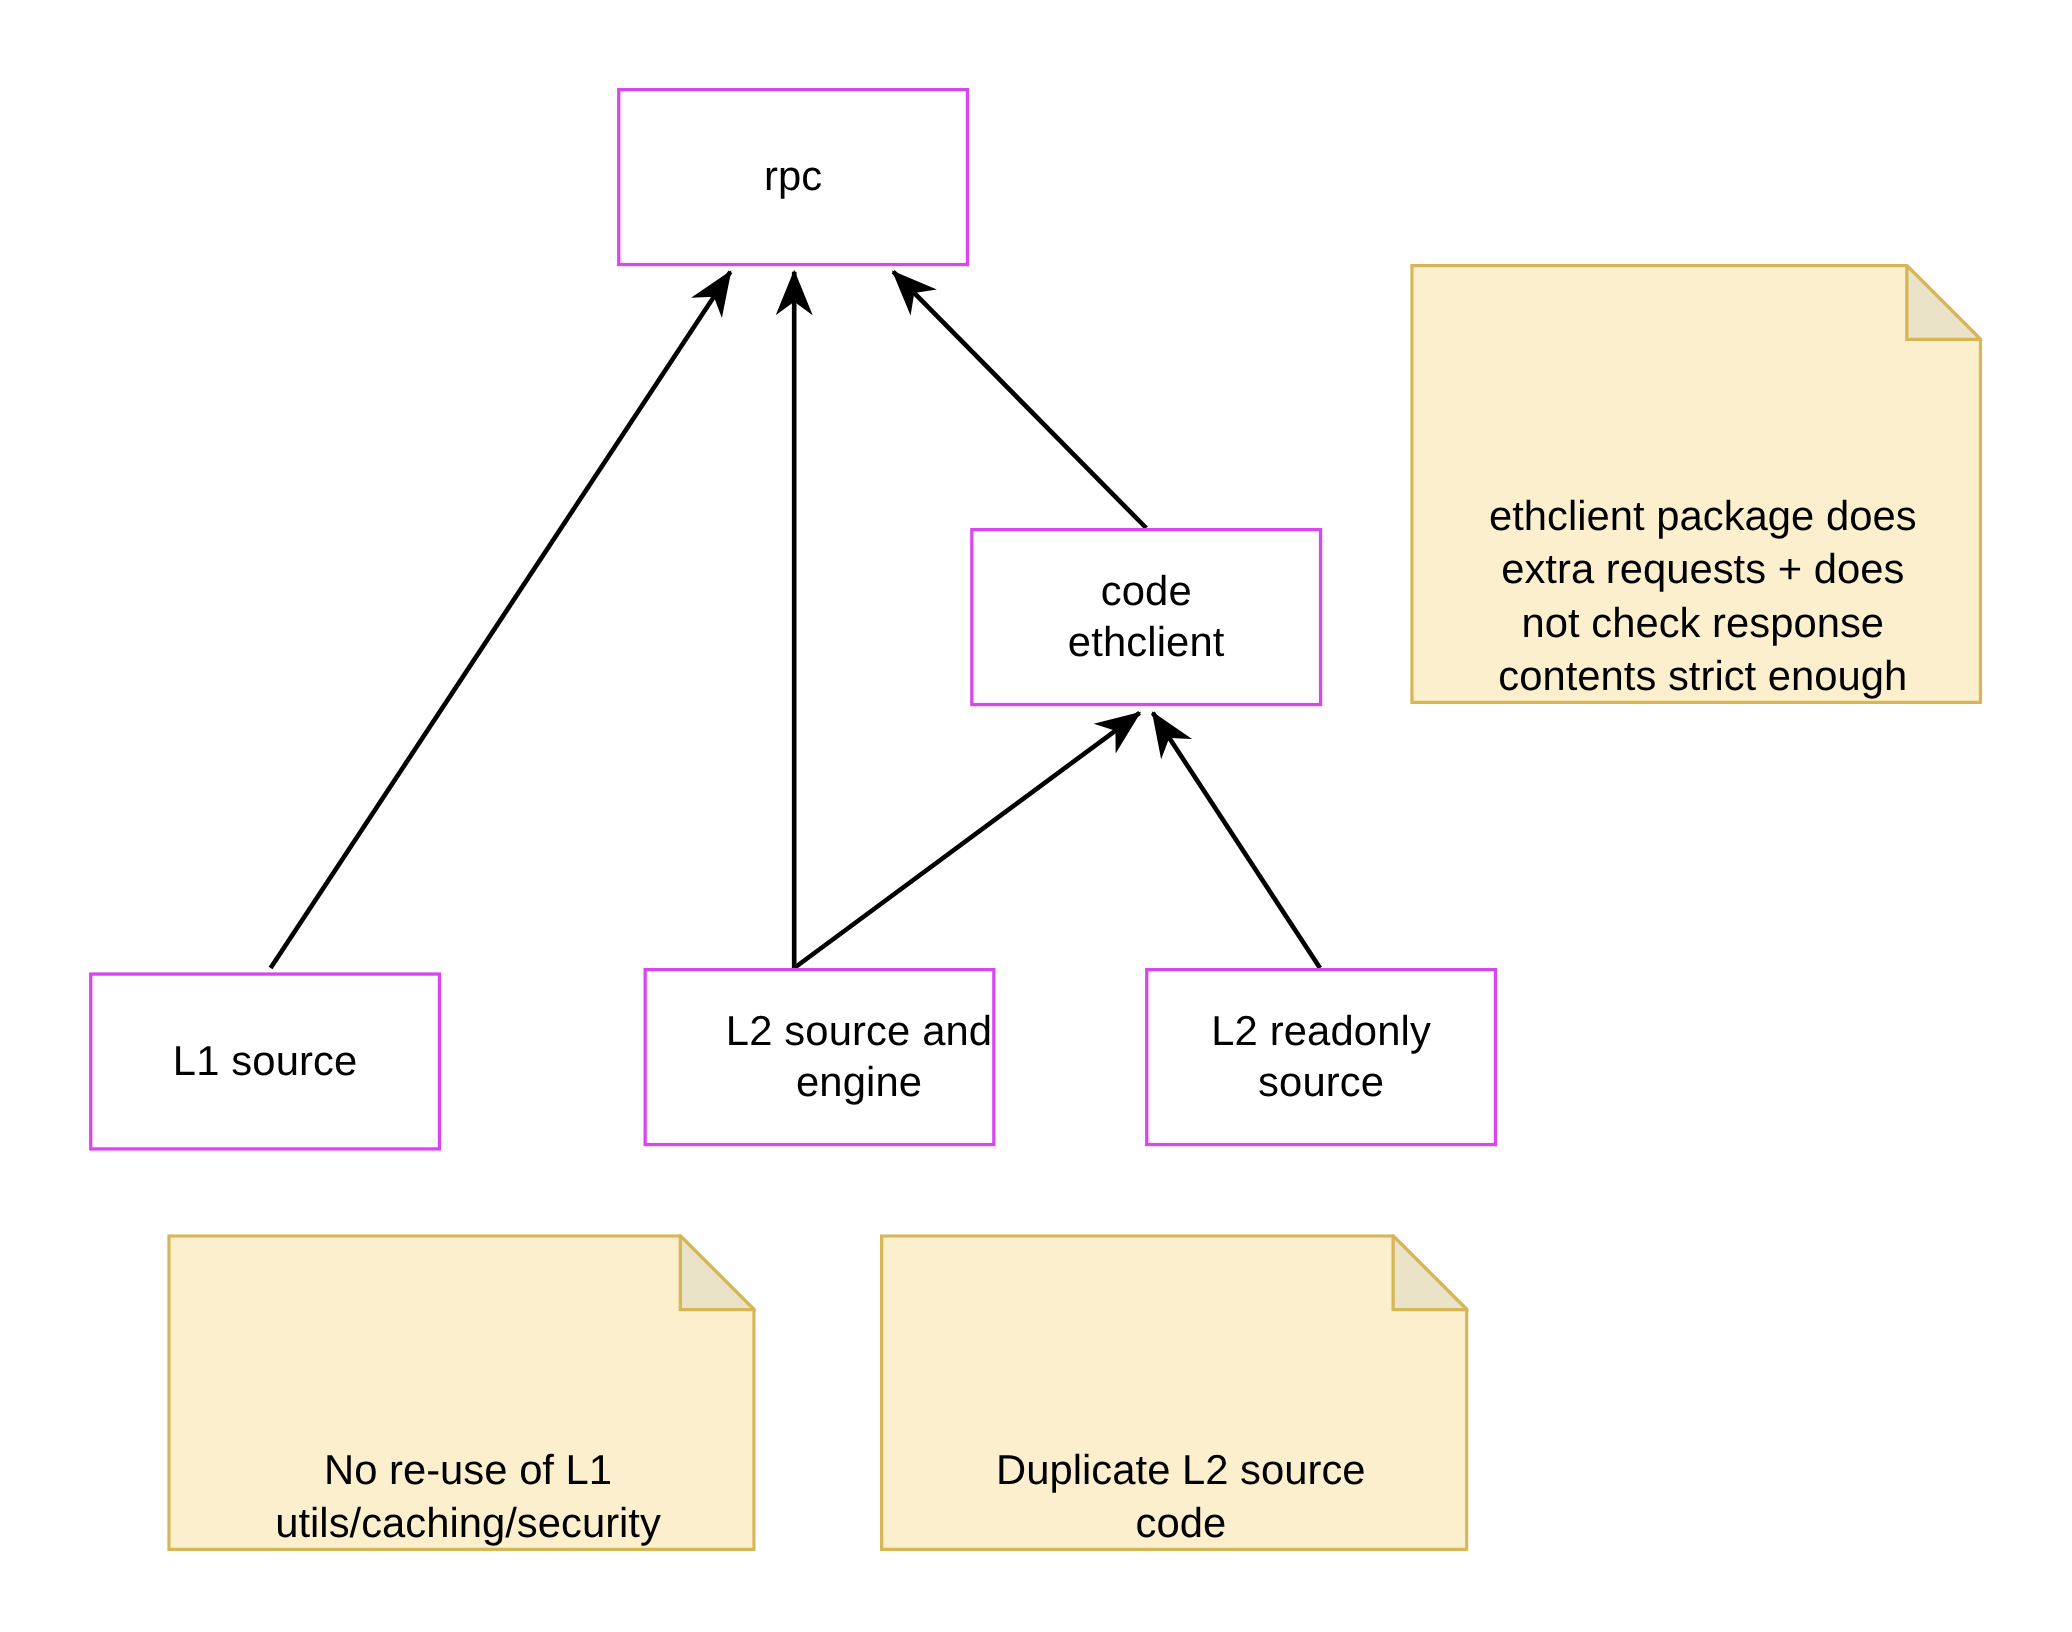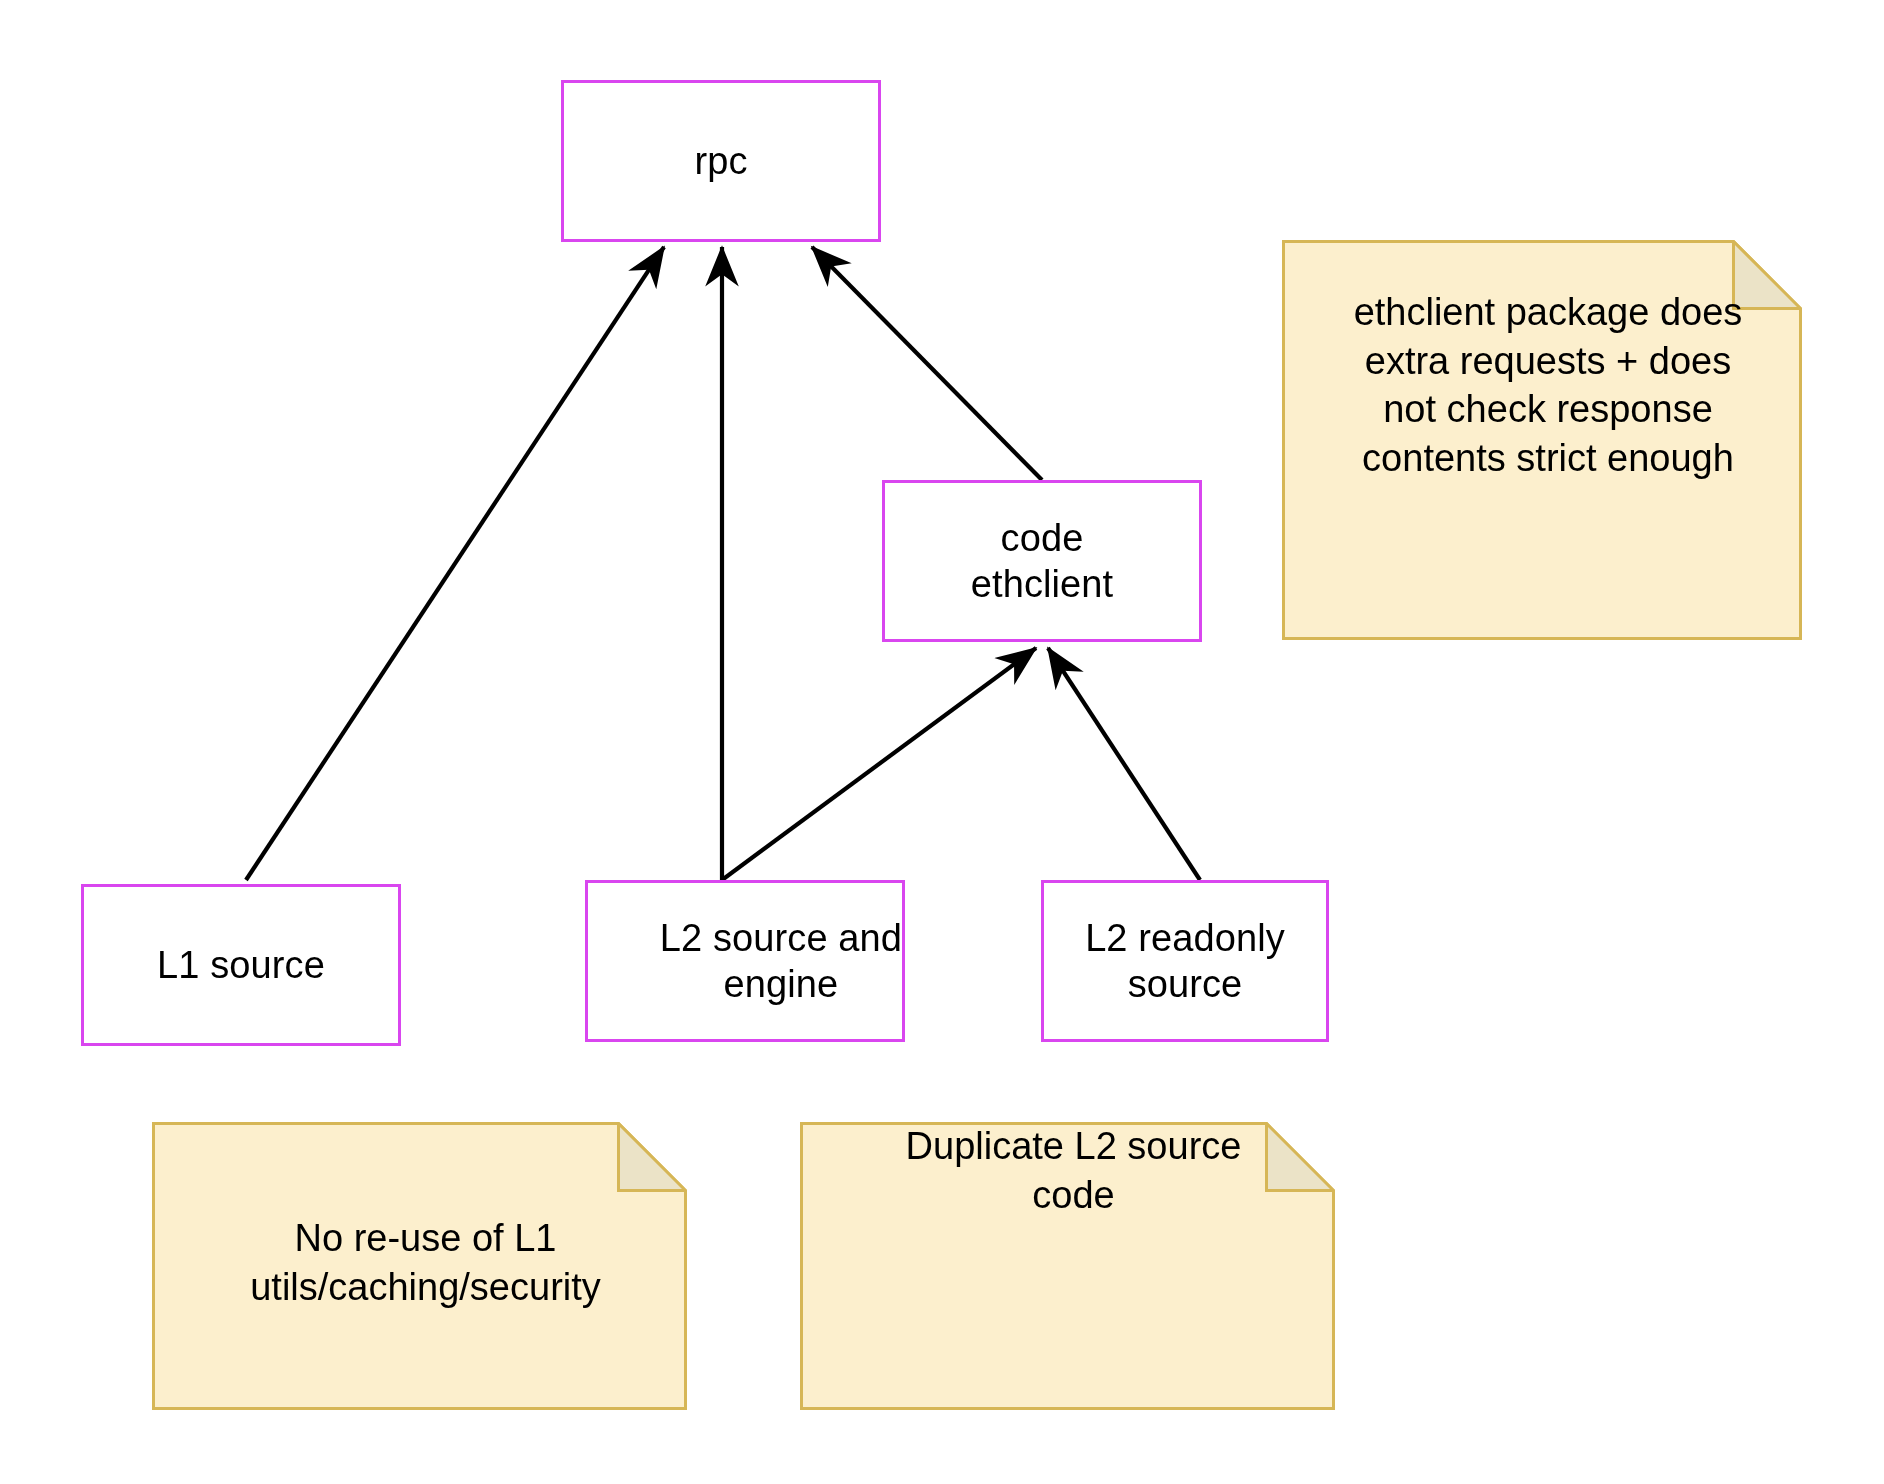--- a/index.html
+++ b/index.html
@@ -41,21 +41,21 @@
     line-height: 1.22;
     color: #000000;
     text-align: center;
     white-space: pre-line;
     letter-spacing: 0.1px;
   }
   .note {
     position: absolute;
     box-sizing: border-box;
     display: flex;
-    align-items: flex-start;
+    align-items: flex-end;
     justify-content: center;
     z-index: 2;
     padding-left: 12px;
   }
   .note-body {
     position: absolute;
     left: 0;
     top: 0;
     width: 100%;
     height: 100%;
@@ -109,21 +109,21 @@
 
   <div class="node" style="left:81px; top:884px; width:320px; height:162px;">
     <span class="node-label">L1 source</span>
   </div>
 
   <div class="node" style="left:585px; top:880px; width:320px; height:162px;justify-content:flex-end;">
     <span class="node-label" style="margin-left:-4px;">L2 source and
 engine</span>
   </div>
 
-  <div class="node" style="left:1041px; top:880px; width:288px; height:162px;">
+  <div class="node" style="left:1041px; top:880px; width:320px; height:162px;">
     <span class="node-label">L2 readonly
 source</span>
   </div>
 
   <div class="note" style="left:1282px; top:240px; width:520px; height:400px;">
     <span class="note-body">
       <svg viewBox="0 0 520 400" preserveAspectRatio="none" xmlns="http://www.w3.org/2000/svg">
         <path d="M 1.5 1.5 L 451.5 1.5 L 518.5 68.5 L 518.5 398.5 L 1.5 398.5 Z" fill="#fcefcd" stroke="#d6b656" stroke-width="3"></path>
         <path d="M 451.5 1.5 L 451.5 68.5 L 518.5 68.5 Z" fill="#ebe3c7" stroke="#d6b656" stroke-width="3"></path>
       </svg>

